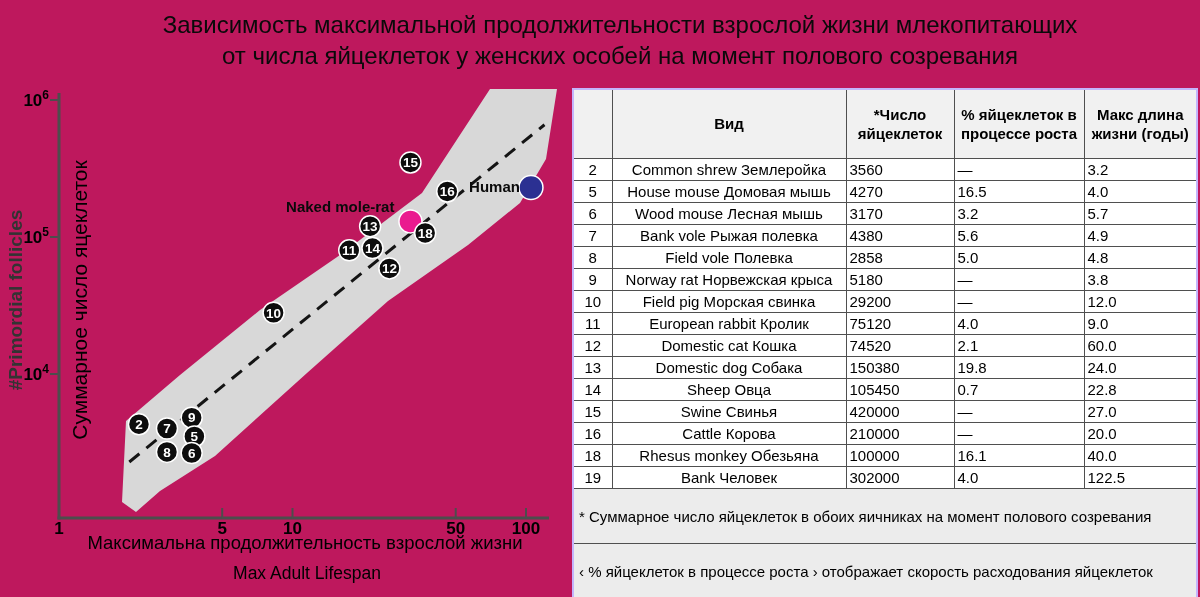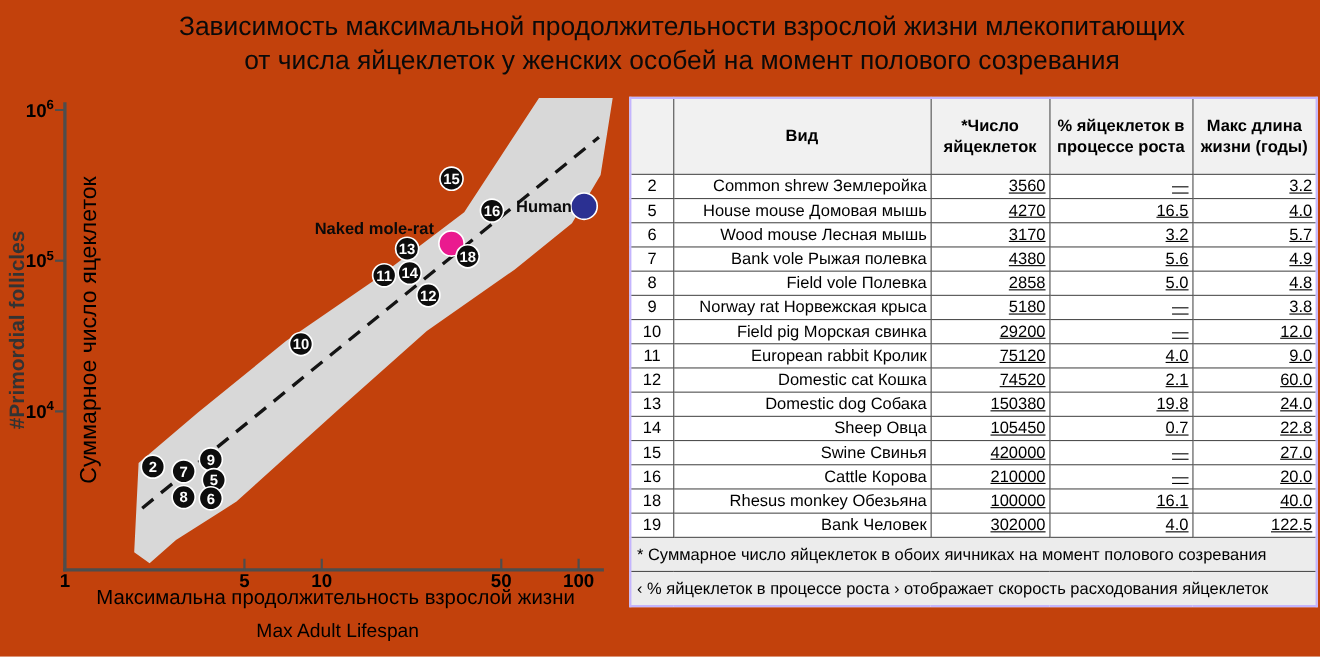--- a/index.html
+++ b/index.html
@@ -1,31 +1,31 @@
 <!DOCTYPE html>
 <html><head>
 <meta charset="utf-8">
 <style>
   html,body{margin:0;padding:0;background:#fff;}
-  .page{position:relative;width:1200px;height:597px;background:#c2410c;
+  .page{position:relative;width:1200px;height:597px;background:#be185d;
         font-family:"Liberation Sans",sans-serif;color:#000;overflow:hidden;}
   .title{position:absolute;top:9px;left:40px;width:1160px;text-align:center;
          font-size:24px;line-height:31px;color:#0a0a0a;}
   #plot{position:absolute;left:0;top:85px;font-family:"Liberation Sans",sans-serif;}
   .tablewrap{position:absolute;left:572px;top:88px;}
   table{border-collapse:collapse;table-layout:fixed;width:624px;background:#fff;
         border:2px solid #c4b5fd;}
   th,td{border:1px solid #4f4f4f;font-size:15px;color:#000;}
   thead th{background:#f1f1f1;font-weight:bold;height:68px;line-height:1.28;
            padding:0 2px;text-align:center;}
   tbody td{height:21px;padding:0 3px;white-space:nowrap;overflow:hidden;line-height:21px;}
   td.num{text-align:center;padding:0;}
-  td.sp{text-align:right;}
-  td.val{text-align:right;text-decoration:underline;}
-  tfoot td{background:#ececec;height:30px;padding:0 5px;font-size:15px;text-align:left;}
+  td.sp{text-align:center;}
+  td.val{text-align:left;}
+  tfoot td{background:#ececec;height:30px;padding:12px 5px;font-size:15px;text-align:left;}
 </style>
 </head>
 <body>
 
 <div class="page">
 
   <div class="title">
     <div>Зависимость максимальной продолжительности взрослой жизни млекопитающих</div>
     <div>от числа яйцеклеток у женских особей на момент полового созревания</div>
   </div>

